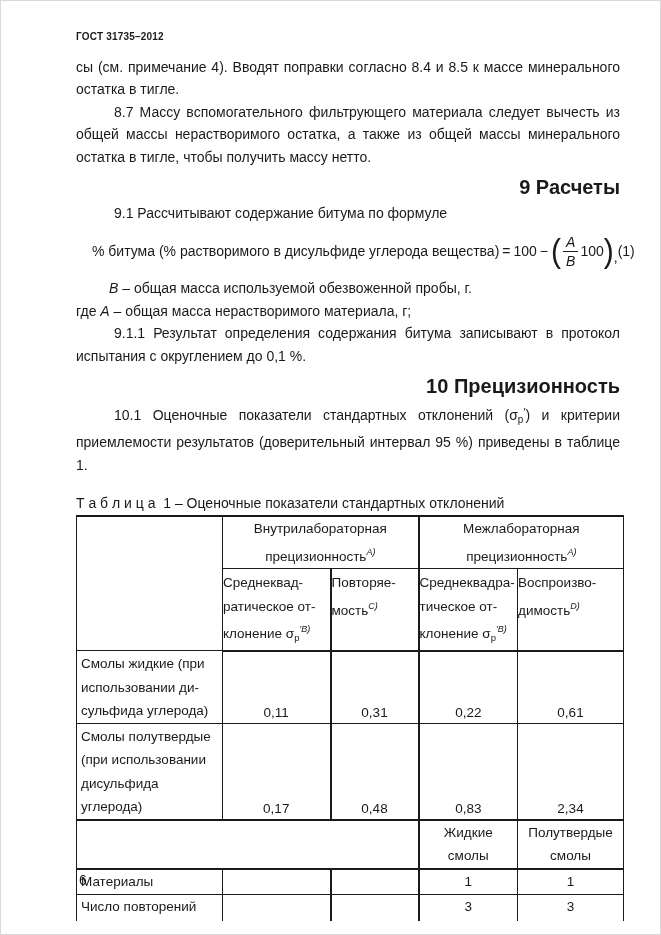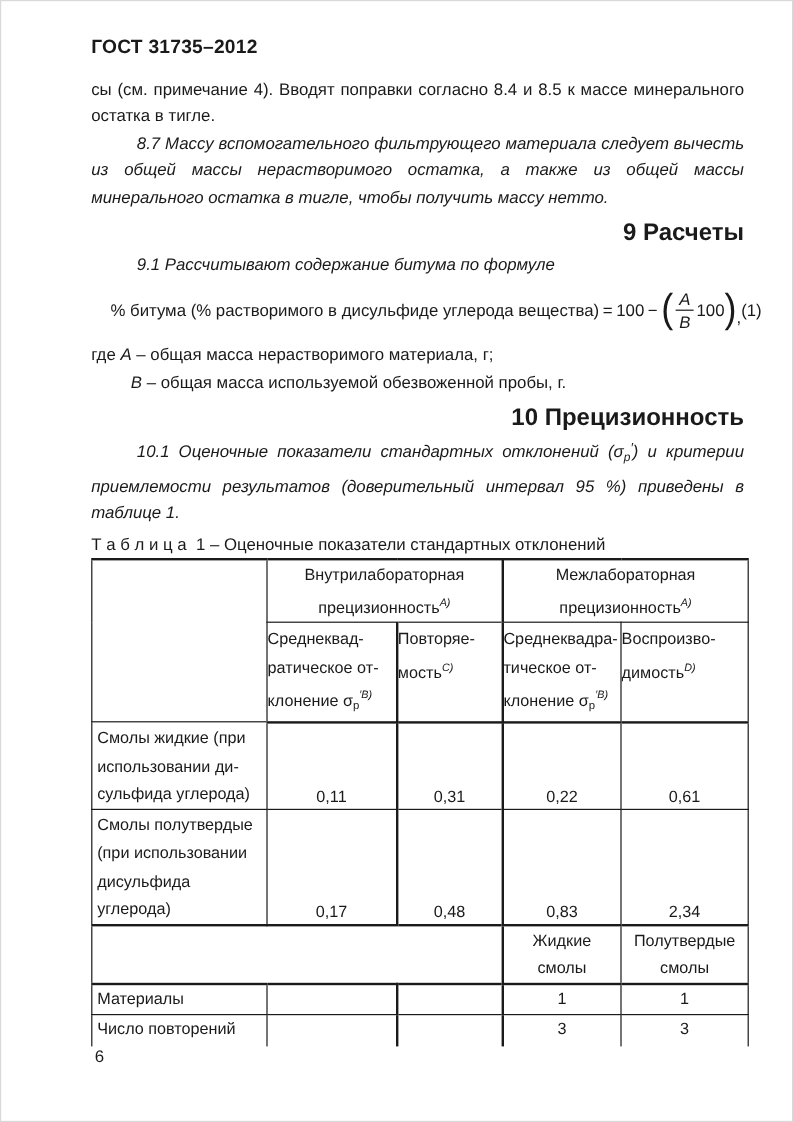--- a/index.html
+++ b/index.html
@@ -11,29 +11,29 @@
     background: #ffffff;
     border: 1px solid #d9d9d9;
     overflow: hidden;
   }
   .content {
     position: absolute;
     left: 75px; top: 30px;
     width: 544px;
   }
   .doc-header {
-    font-size: 16px; font-weight: bold;
+    font-size: 10px; font-weight: bold;
     letter-spacing: 0.2px;
     margin-bottom: 14px;
   }
   p.body-p {
     font-size: 14px; line-height: 22.4px;
     text-align: justify;
   }
-  p.ind { text-indent: 38px; font-style: italic; }
+  p.ind { text-indent: 38px; }
   h2.sec {
     font-size: 20px; font-weight: bold;
     margin: 9px 0 5px 38px;
     line-height: 20px;
     text-align: right;
   }
   
   .formula {
     display: flex; align-items: center;
     font-size: 14px;
@@ -52,21 +52,21 @@
   .frac .den { display: block; padding-top: 1px; }
   .f-comma { position: relative; top: 6px; }
   .f-eqnum { margin-left: auto; margin-right: 2px; }
   i { font-style: italic; }
   .where { font-size: 14px; line-height: 22.4px; }
   .where-b { padding-left: 33px; }
   .s-sub { font-size: 10px; vertical-align: -3px; }
   .s-pr { font-size: 11px; vertical-align: 4px; }
   .caption {
     font-size: 14px; line-height: 22px;
-    margin-top: 4px;
+    margin-top: 16px;
     white-space: pre-wrap;
   }
   
   table.prec {
     border-collapse: collapse;
     table-layout: fixed;
     width: 548px;
     font-size: 13.5px;
     margin-top: 1px;
   }
@@ -123,23 +123,24 @@
       <span class="frac">
         <span class="num"><i>A</i></span>
         <span class="den"><i>B</i></span>
       </span>
       <span>100</span>
       <span class="f-paren">)</span>
       <span class="f-comma">,</span>
       <span class="f-eqnum">(1)</span>
     </div>
 
+    <p class="where where-b"><i>B</i><span> – общая масса используемой обезвоженной пробы, г.</span></p>
     <p class="where"><span>где </span><i>A</i><span> – общая масса нерастворимого материала, г;</span></p>
-    <p class="where where-b"><i>B</i><span> – общая масса используемой обезвоженной пробы, г.</span></p>
-
+
+    <p class="body-p ind">9.1.1 Результат определения содержания битума записывают в протокол испытания с округлением до 0,1 %.</p>
 
     <h2 class="sec">10 Прецизионность</h2>
 
     <p class="body-p ind"><span>10.1 Оценочные показатели стандартных отклонений (σ</span><sub class="s-sub">р</sub><span class="s-pr">′</span><span>) и критерии приемлемости результатов (доверительный интервал 95 %) приведены в таблице 1.</span></p>
 
     <p class="caption">Т а б л и ц а  1 – Оценочные показатели стандартных отклонений</p>
 
     <table class="prec">
       <colgroup>
         <col style="width:146px">

